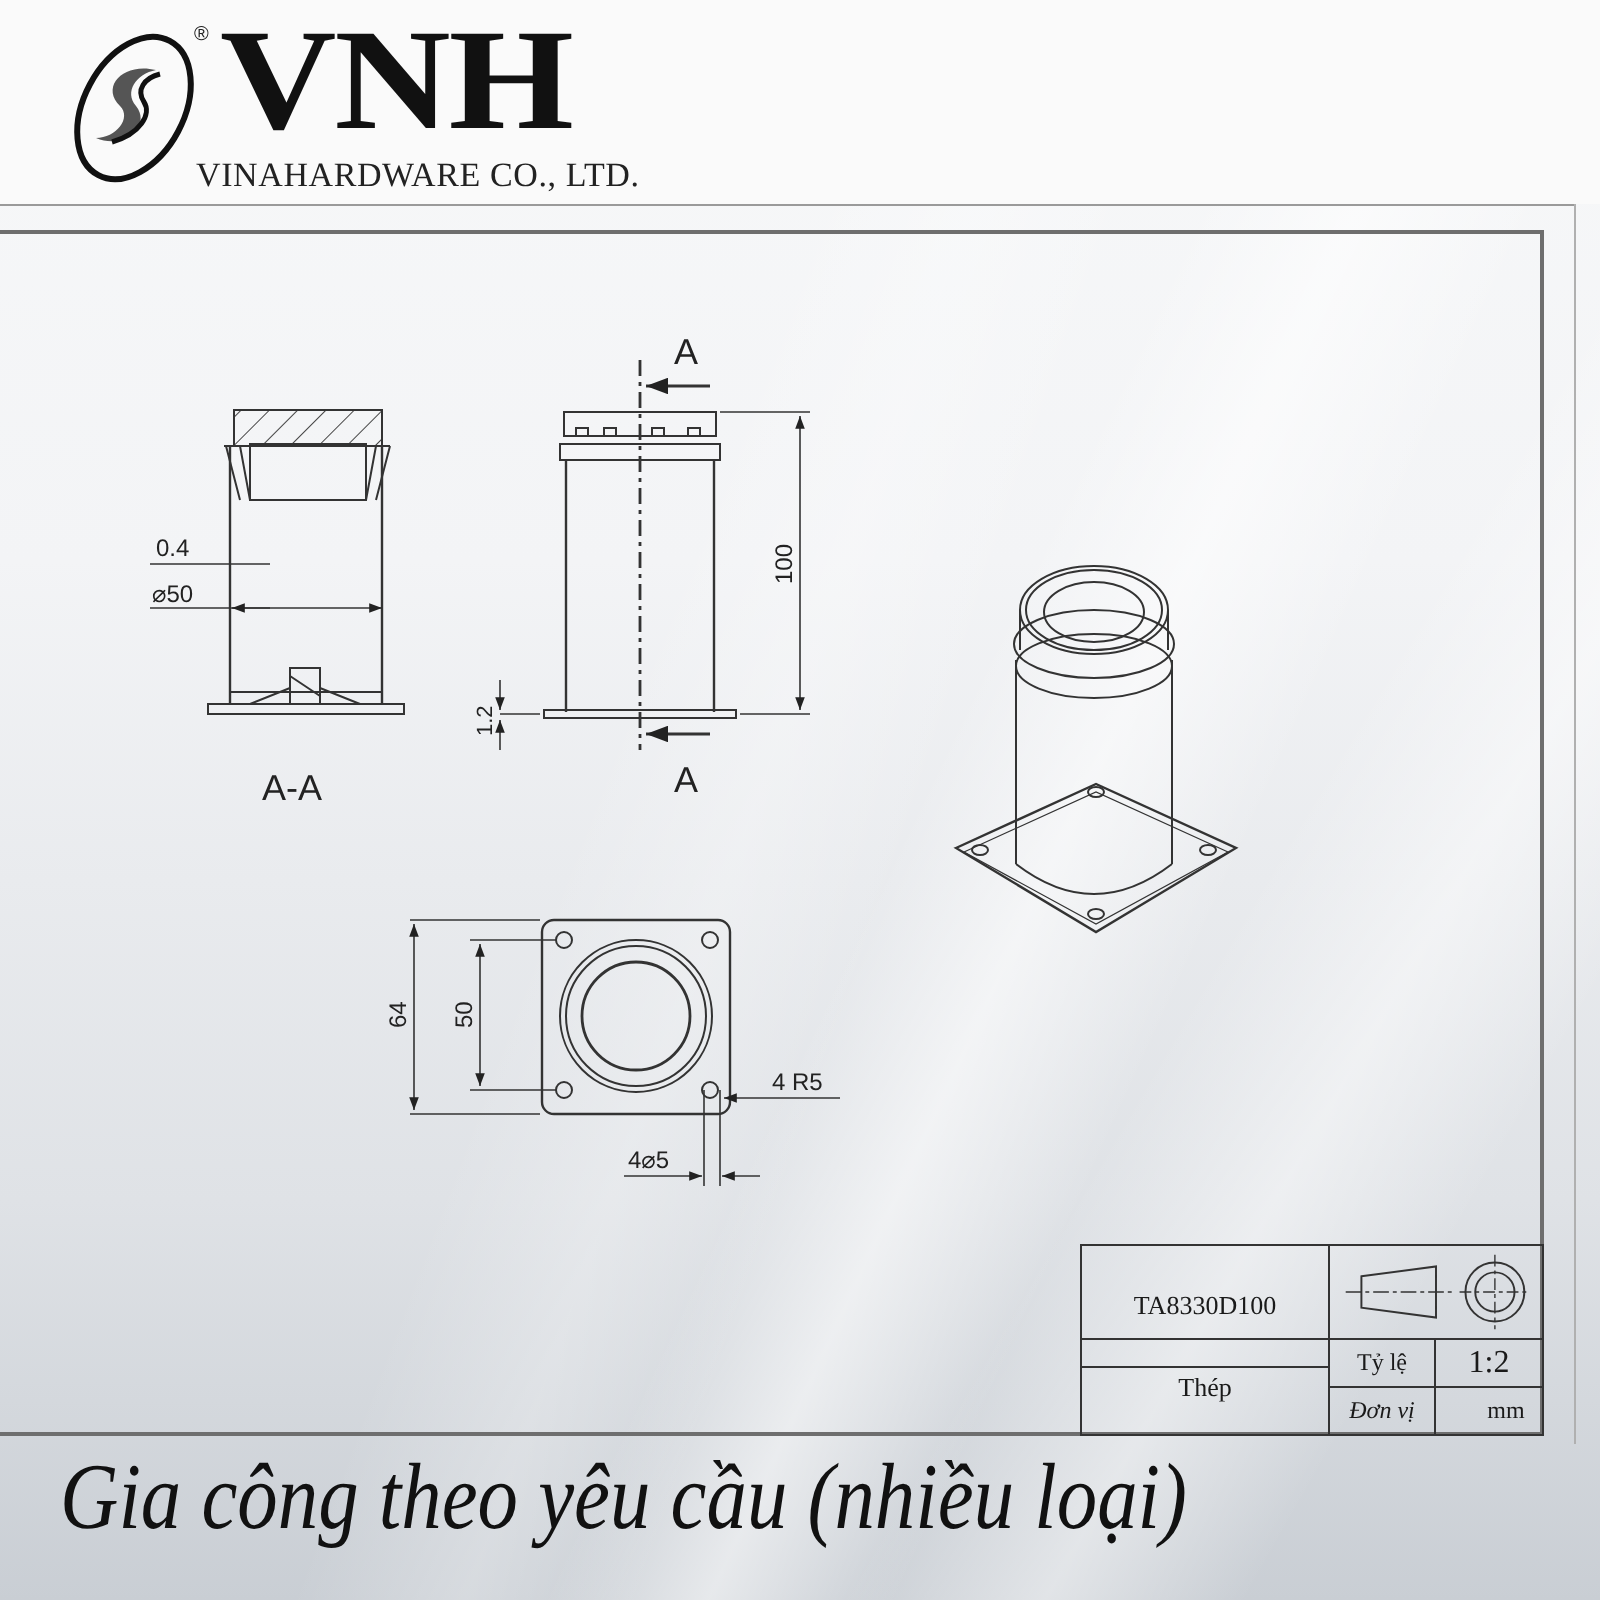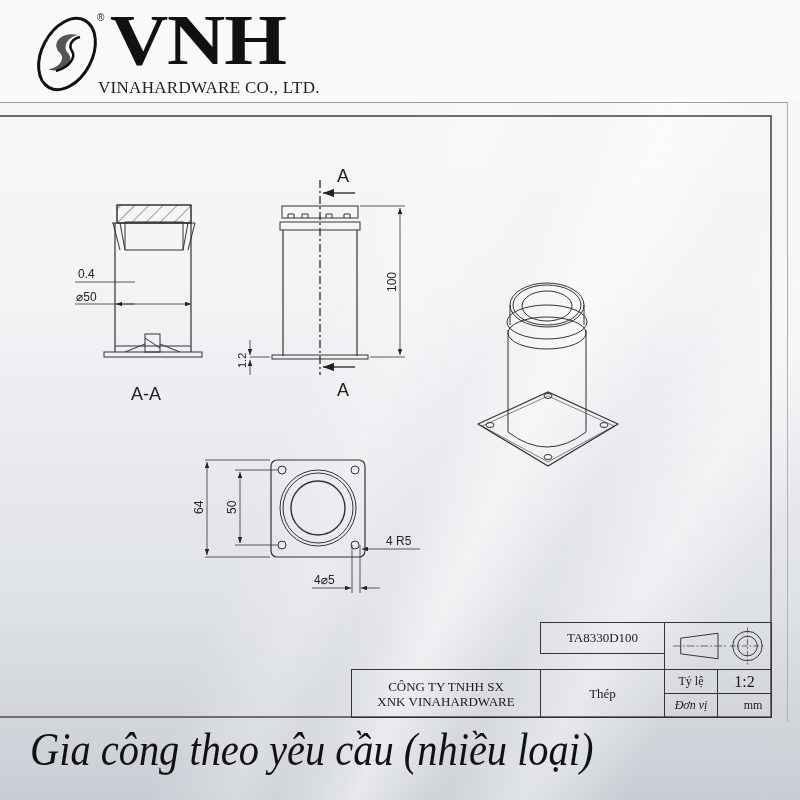--- a/index.html
+++ b/index.html
@@ -34,21 +34,21 @@
     border: 2px solid #6e6e6e; box-sizing: border-box;
   }
   svg.drawing { position: absolute; left: 0; top: 0; }
   .title-block {
     position: absolute; left: 351px; top: 622px; width: 421px; height: 96px;
     font-family: "Liberation Serif", serif; color: #1a1a1a;
   }
   .tb-cell { position: absolute; border: 1px solid #333; box-sizing: border-box; display: flex; align-items: center; justify-content: center; text-align: center; }
   .company { left: 0; top: 47px; width: 190px; height: 49px; font-size: 13px; line-height: 15px; border-left: 1.5px solid #333; }
   .material { left: 189px; top: 47px; width: 125px; height: 49px; font-size: 13px; text-align: center; }
-  .code { left: 189px; top: 0; width: 125px; height: 32px; font-size: 13px; }
+  .code { left: 189px; top: 0; width: 125px; height: 62px; font-size: 13px; }
   .symbol { left: 313px; top: 0; width: 108px; height: 48px; }
   .scale-label { left: 313px; top: 47px; width: 54px; height: 25px; font-size: 12px; }
   .scale-val { left: 366px; top: 47px; width: 55px; height: 25px; font-size: 16px; }
   .unit-label { left: 313px; top: 71px; width: 54px; height: 25px; font-size: 12px; font-style: italic; }
   .unit-val { left: 366px; top: 71px; width: 55px; height: 25px; font-size: 12px; padding-left: 17px; }
   .caption {
     position: absolute; left: 30px; top: 722px;
     font-family: "Liberation Serif", serif; font-style: italic; font-size: 47px; color: #111;
     transform: scaleX(0.86); transform-origin: left top; white-space: nowrap;
   }
@@ -188,26 +188,20 @@
   <div class="tb-cell symbol">
     <svg width="108" height="48" viewBox="0 0 108 48">
       <path d="M16 16 L54 11 L54 37 L16 32 Z" fill="none" stroke="#333" stroke-width="1"></path>
       <line x1="8" y1="24" x2="64" y2="24" stroke="#333" stroke-width="0.7" stroke-dasharray="8,2,2,2"></line>
       <circle cx="84" cy="24" r="15" fill="none" stroke="#333" stroke-width="1"></circle>
       <circle cx="84" cy="24" r="10" fill="none" stroke="#333" stroke-width="1"></circle>
       <line x1="66" y1="24" x2="102" y2="24" stroke="#333" stroke-width="0.7" stroke-dasharray="6,2,2,2"></line>
       <line x1="84" y1="5" x2="84" y2="43" stroke="#333" stroke-width="0.7" stroke-dasharray="6,2,2,2"></line>
     </svg>
   </div>
-  <div class="tb-cell company">
-    <div>
-      <div>CÔNG TY TNHH SX</div>
-      <div>XNK VINAHARDWARE</div>
-    </div>
-  </div>
   <div class="tb-cell material">Thép</div>
   <div class="tb-cell scale-label">Tỷ lệ</div>
   <div class="tb-cell scale-val">1:2</div>
   <div class="tb-cell unit-label">Đơn vị</div>
   <div class="tb-cell unit-val">mm</div>
 </div>
 
 <div class="caption">Gia công theo yêu cầu (nhiều loại)</div>
 
 </body></html>

